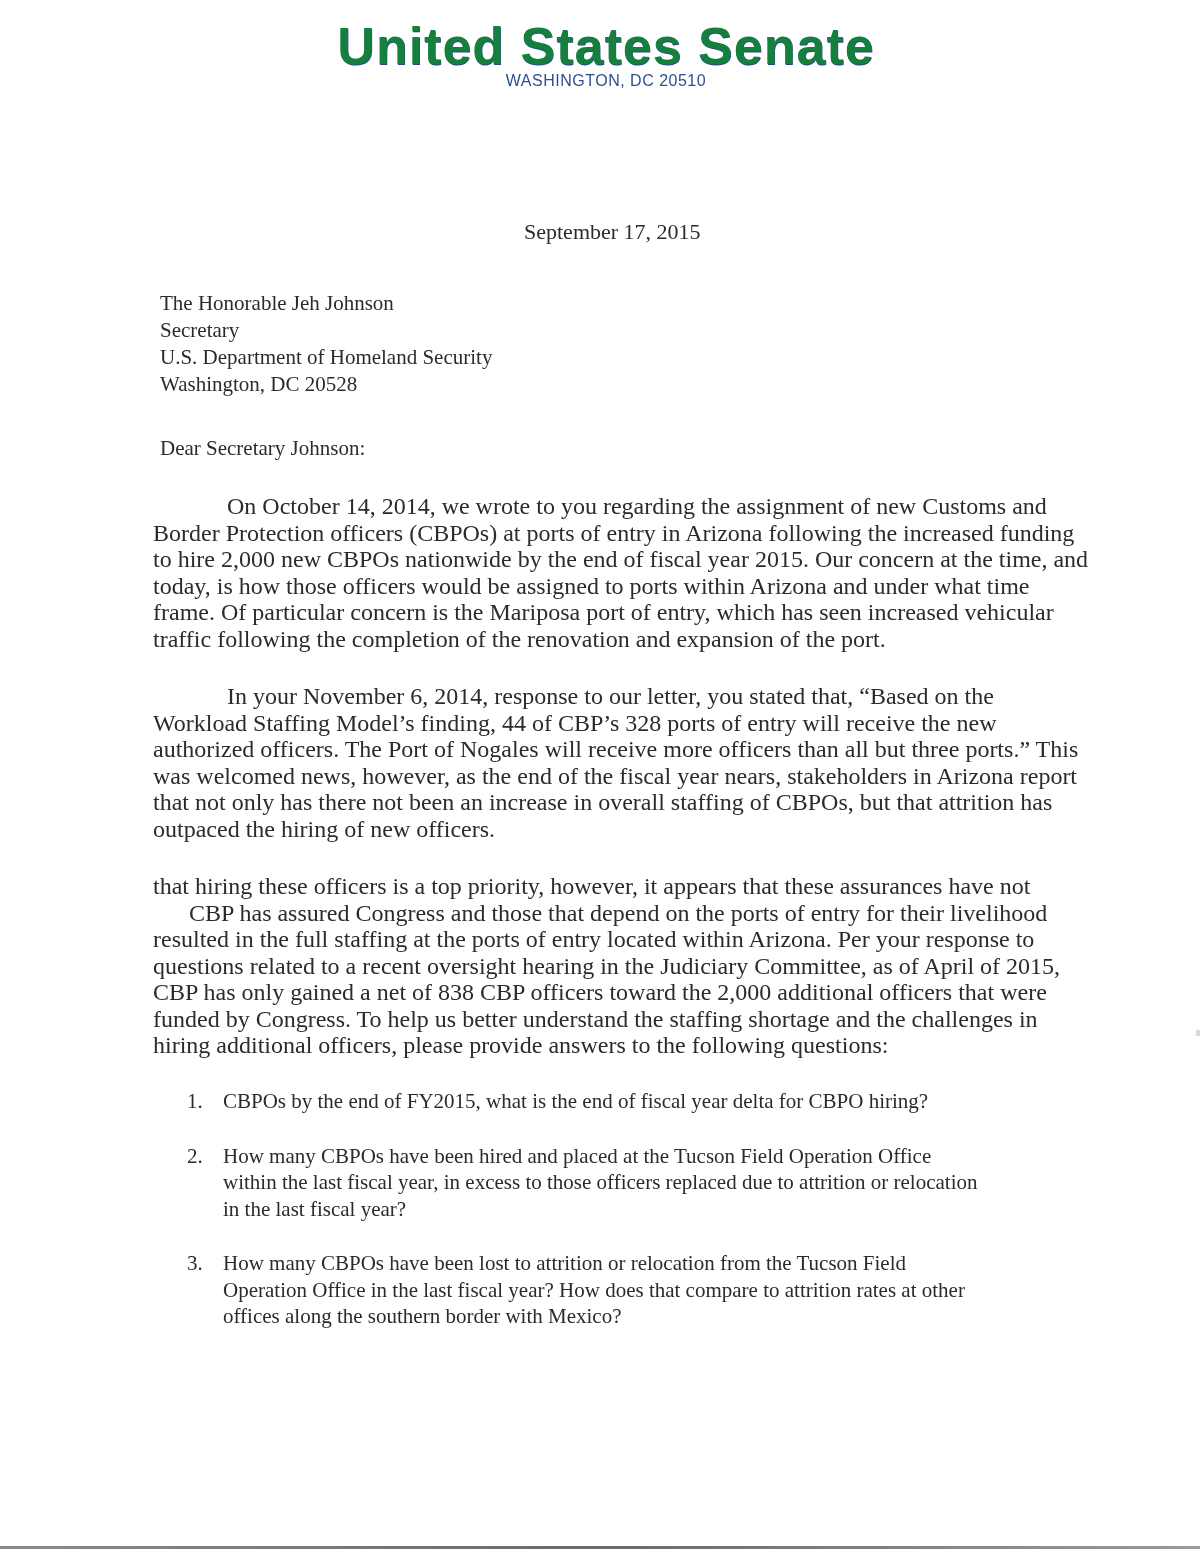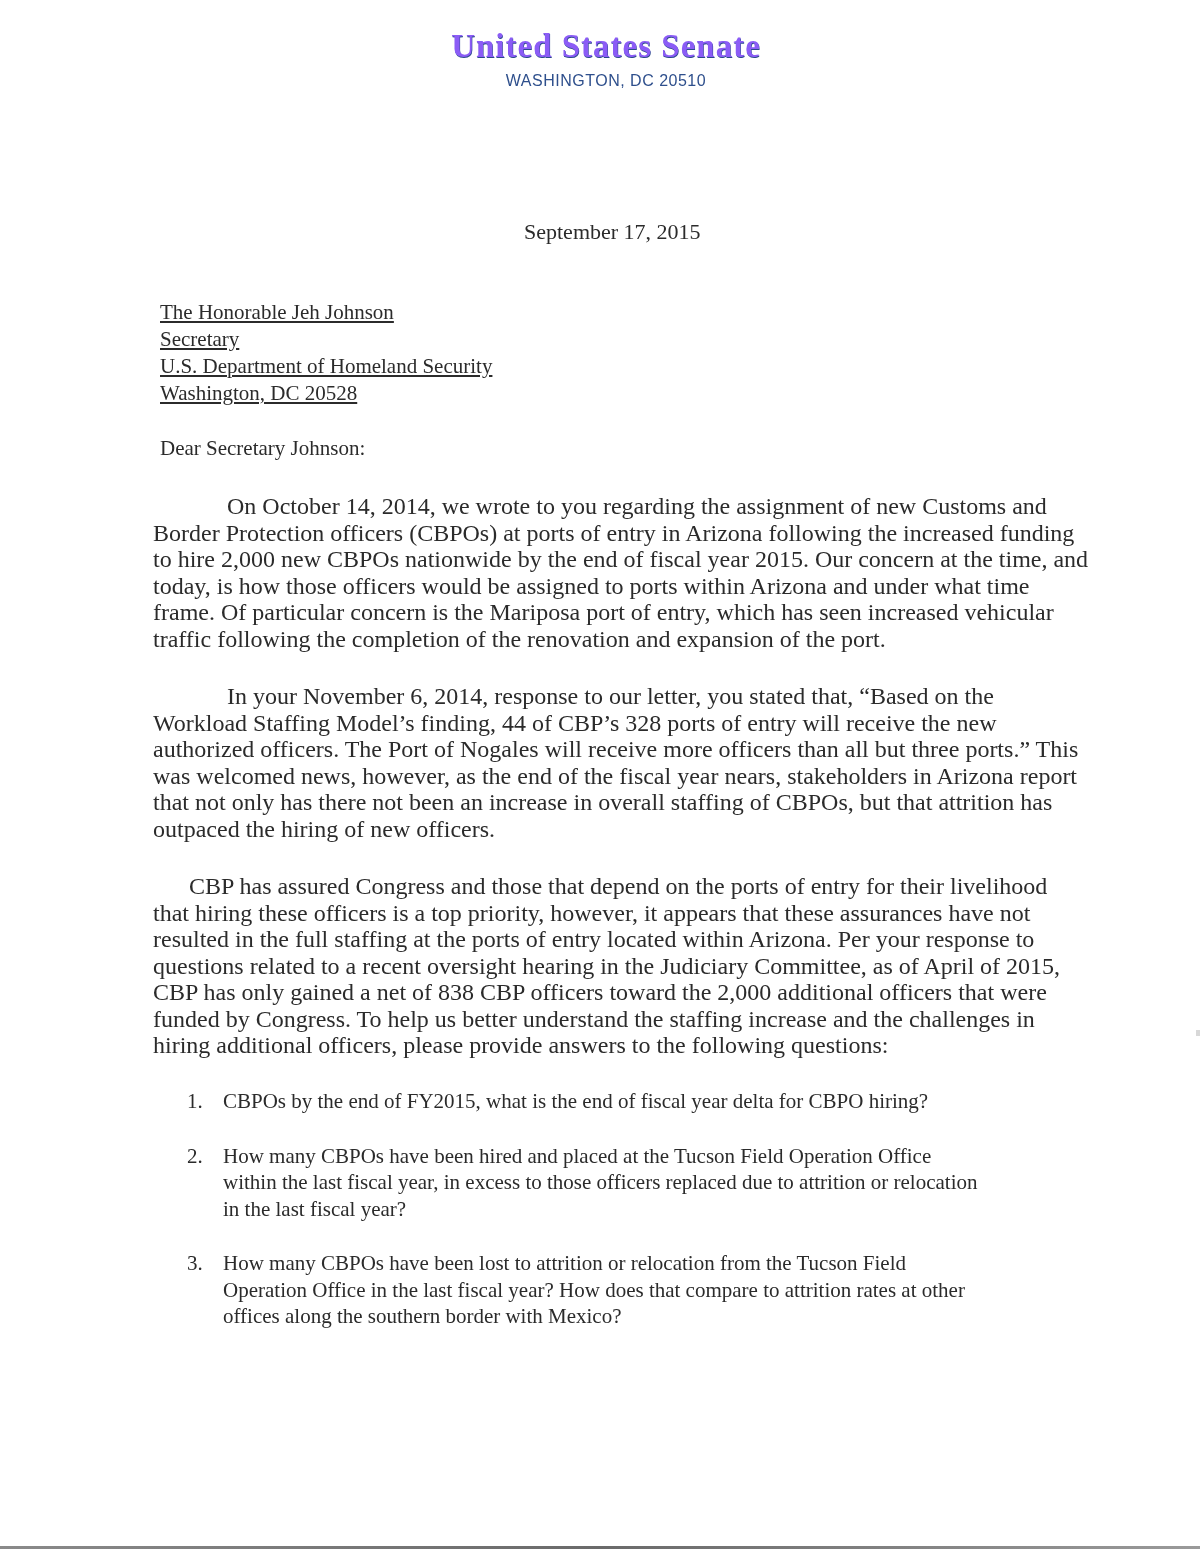--- a/index.html
+++ b/index.html
@@ -16,24 +16,24 @@
       color: #2b2b2b;
     }
     .letterhead {
       position: absolute;
       top: 22px;
       left: 0;
       width: 1200px;
       text-align: center;
     }
     .senate-title {
-      font-family: Liberation Serif, serif;
+      font-family: Liberation Sans, sans-serif;
       font-weight: bold;
-      font-size: 33px;
-      color: #8b5cf6;
+      font-size: 52px;
+      color: #15803d;
       letter-spacing: 1px;
       line-height: 48px;
       margin-left: 12px;
       font-style: normal;
       text-shadow: 0.5px 0.5px 0 #2a4a8a;
     }
     .senate-address {
       font-family: "Liberation Sans", "DejaVu Sans", sans-serif;
       font-size: 16px;
       color: #2e4f8c;
@@ -43,25 +43,24 @@
     }
     .date {
       position: absolute;
       top: 219px;
       left: 524px;
       font-size: 22px;
       line-height: 26px;
     }
     .addressee {
       position: absolute;
-      top: 299px;
+      top: 290px;
       left: 160px;
       font-size: 21px;
       line-height: 27px;
-      text-decoration: underline;
     }
     .addressee div { white-space: nowrap; }
     .salutation {
       position: absolute;
       top: 435px;
       left: 160px;
       font-size: 21px;
       line-height: 26px;
     }
     .para {
@@ -145,26 +144,26 @@
 <div class="para p2">
   <span class="line indent-big">In your November 6, 2014, response to our letter, you stated that, “Based on the</span>
   <span class="line">Workload Staffing Model’s finding, 44 of CBP’s 328 ports of entry will receive the new</span>
   <span class="line">authorized officers. The Port of Nogales will receive more officers than all but three ports.” This</span>
   <span class="line">was welcomed news, however, as the end of the fiscal year nears, stakeholders in Arizona report</span>
   <span class="line">that not only has there not been an increase in overall staffing of CBPOs, but that attrition has</span>
   <span class="line">outpaced the hiring of new officers.</span>
 </div>
 
 <div class="para p3">
+  <span class="line">that hiring these officers is a top priority, however, it appears that these assurances have not</span>
   <span class="line indent-small">CBP has assured Congress and those that depend on the ports of entry for their livelihood</span>
-  <span class="line">that hiring these officers is a top priority, however, it appears that these assurances have not</span>
   <span class="line">resulted in the full staffing at the ports of entry located within Arizona. Per your response to</span>
   <span class="line">questions related to a recent oversight hearing in the Judiciary Committee, as of April of 2015,</span>
   <span class="line">CBP has only gained a net of 838 CBP officers toward the 2,000 additional officers that were</span>
-  <span class="line">funded by Congress.  To help us better understand the staffing increase and the challenges in</span>
+  <span class="line">funded by Congress.  To help us better understand the staffing shortage and the challenges in</span>
   <span class="line">hiring additional officers, please provide answers to the following questions:</span>
 </div>
 
 <div class="questions">
   <div class="q-item q1">
     <div class="q-num">1.</div>
     <div class="q-text">
       <span class="line">CBPOs by the end of FY2015, what is the end of fiscal year delta for CBPO hiring?</span>
     </div>
   </div>

